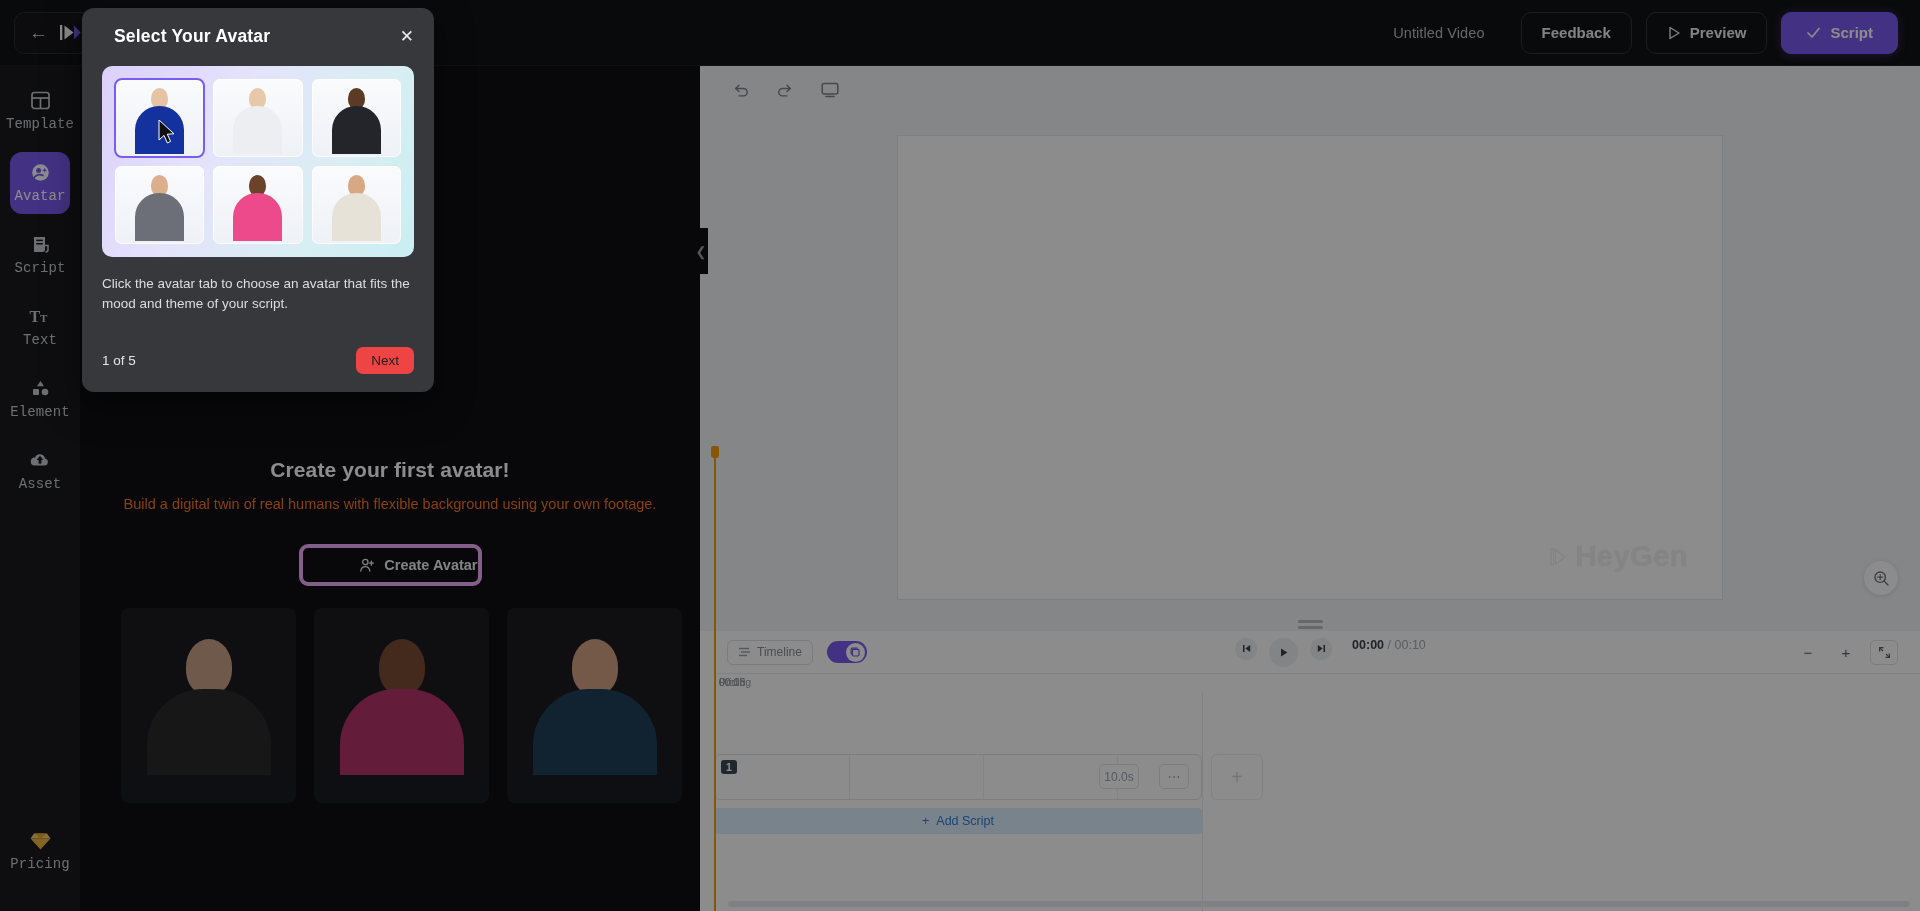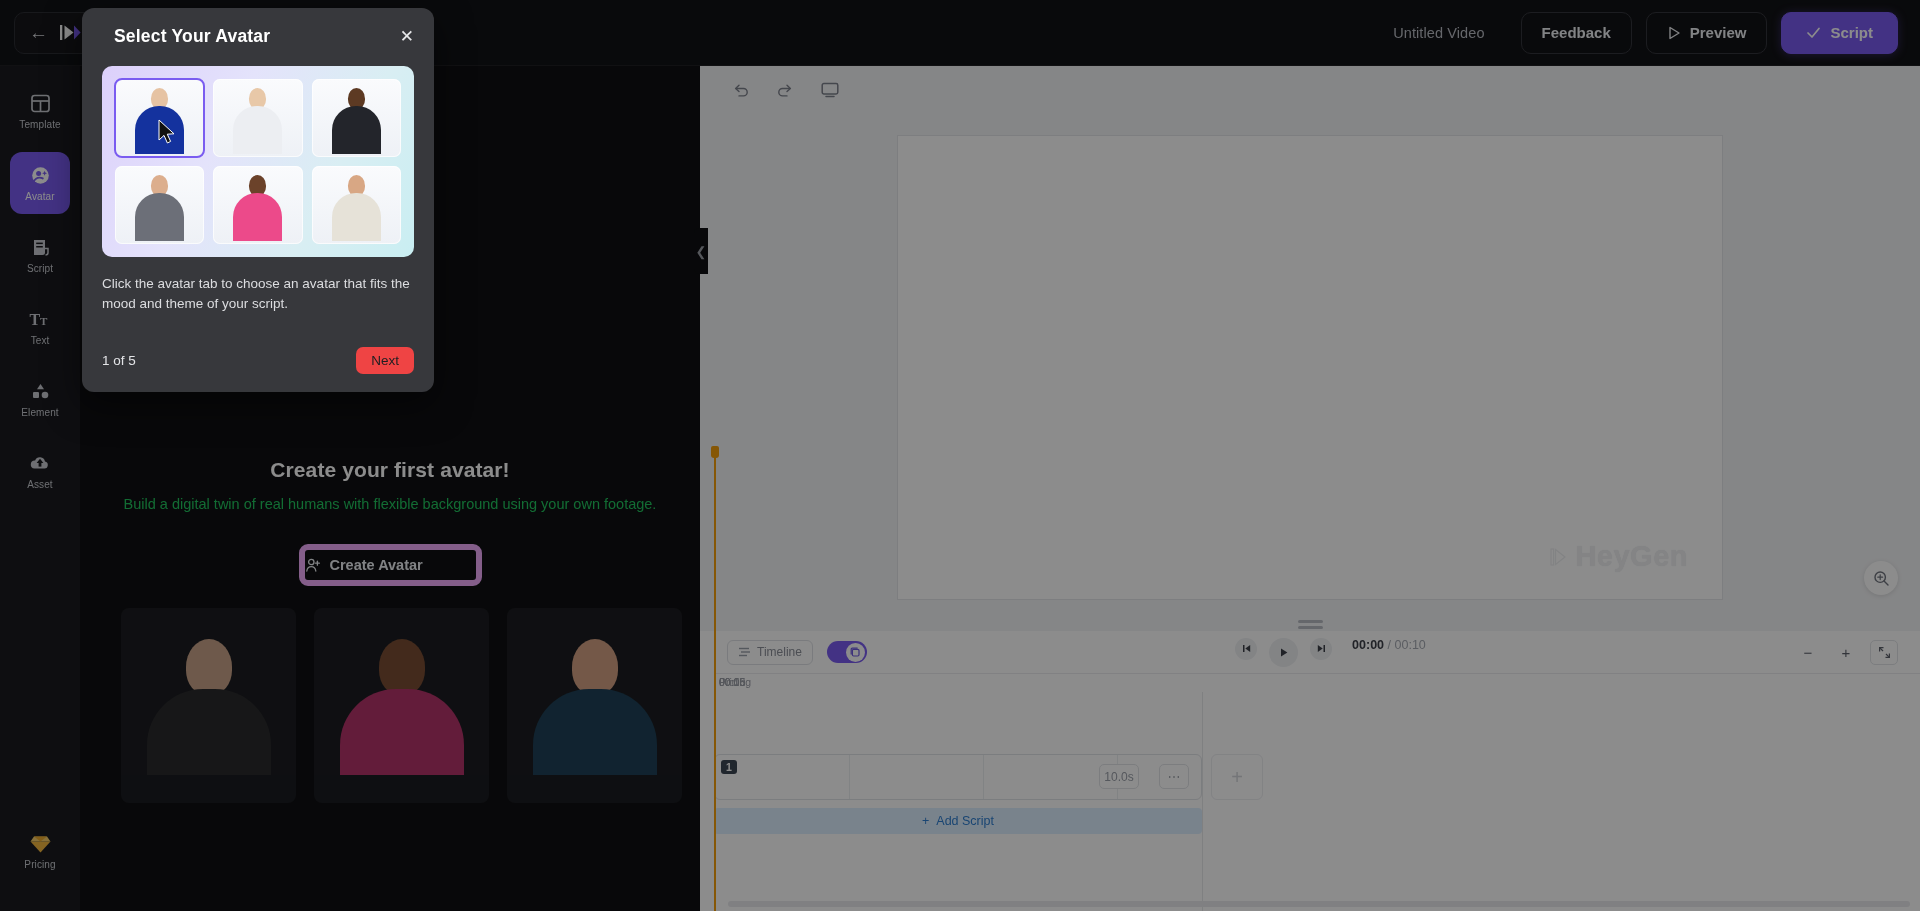--- a/index.html
+++ b/index.html
@@ -48,36 +48,36 @@
     width: 80px; flex: 0 0 80px; background: #1a1b1f;
     display: flex; flex-direction: column; align-items: center;
     padding-top: 14px; position: relative; z-index: 4;
   }
   .rail-item {
     width: 60px; height: 62px; border-radius: 12px; margin-bottom: 10px;
     display: flex; flex-direction: column; align-items: center; justify-content: center;
     gap: 5px; color: #c8cad1;
   }
   .rail-item.active { background: #7a5cf0; color: #fff; }
-  .rail-label { font-size: 10px; letter-spacing: .1px; }
+  .rail-label { font-size: 14px; letter-spacing: .1px; font-family: Liberation Mono, monospace; }
   .rail-bottom { margin-top: auto; margin-bottom: 28px; }
   .rail-bottom .rail-label { color: #c8cad1; }
 
   
   .leftpanel {
     width: 620px; flex: 0 0 620px; background: #0f1013;
     position: relative; overflow: hidden; padding: 0 24px;
   }
   .empty-block { text-align: center; padding-top: 392px; }
   .empty-title { color: #fff; font-size: 21px; font-weight: 700; letter-spacing: .1px; }
-  .empty-sub { color: #22c55e; font-size: 14.5px; margin-top: 14px; }
+  .empty-sub { color: #f97316; font-size: 14.5px; margin-top: 14px; }
   .create-btn {
     margin: 32px auto 0; height: 42px; width: 183px;
-    border: 6px solid #f0abfc; border-radius: 9px; background: transparent;
-    display: flex; align-items: center; justify-content: flex-start; gap: 9px;
+    border: 4px solid #f0abfc; border-radius: 9px; background: transparent;
+    display: flex; align-items: center; justify-content: flex-end; gap: 9px;
     color: #eceef2; font-size: 14.5px; font-weight: 600;
   }
   .public-head { color: #fff; font-size: 18px; font-weight: 700; margin: 72px 0 0 17px; }
   .tabs { display: flex; gap: 28px; margin: 18px 0 0 17px; }
   .tab { color: #9a9da6; font-size: 14.5px; padding-bottom: 7px; position: relative; }
   .tab.active { color: #8b6cf5; }
   .tab.active::after {
     content: ""; position: absolute; left: 0; right: 0; bottom: 0;
     height: 2.5px; background: #7a5cf0; border-radius: 2px;
   }

